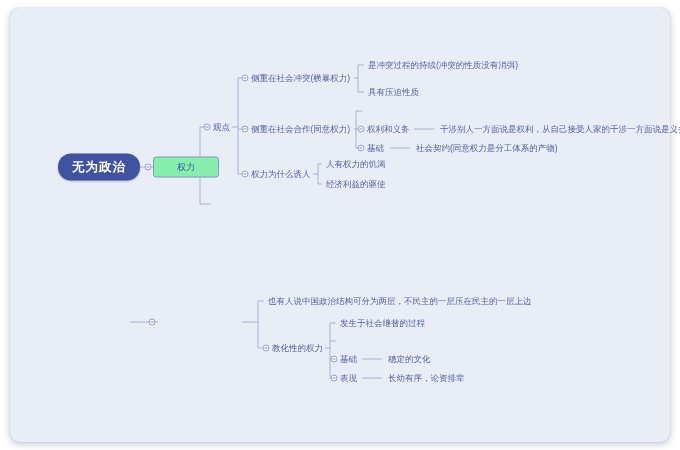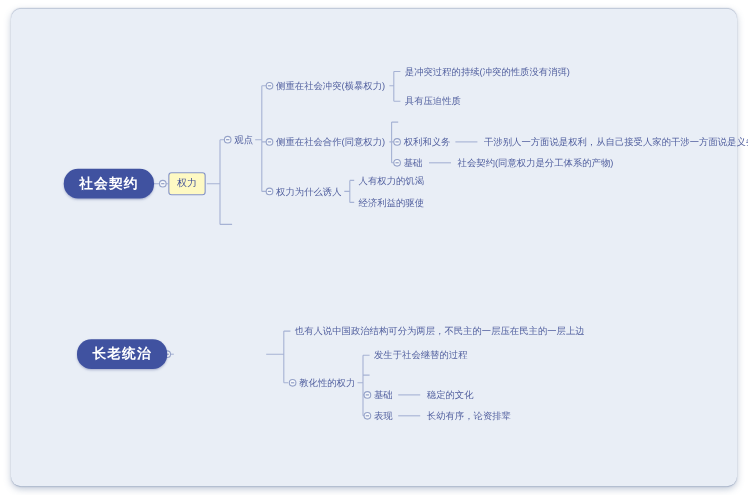--- a/index.html
+++ b/index.html
@@ -19,22 +19,22 @@
         box-shadow:0 2px 7px rgba(110,130,165,.45),0 0 1px rgba(110,130,165,.5);}
   svg.wires{position:absolute;left:0;top:0;pointer-events:none;}
   svg.wires path{fill:none;stroke:var(--line);stroke-width:1;}
   .nd{position:absolute;transform:translateY(-50%);white-space:nowrap;
       font-size:8.5px;line-height:1.2;color:var(--ntext);}
   .pill{position:absolute;transform:translateY(-50%);white-space:nowrap;
         background:var(--accent);color:#fff;font-weight:bold;font-size:12.5px;
         padding:5px 14px;border-radius:13px;letter-spacing:1px;
         box-shadow:0 1px 2px rgba(60,75,140,.35);}
   .nbox{position:absolute;transform:translateY(-50%);white-space:nowrap;
-        background:#fef9c3;border:1px solid var(--box-border);border-radius:3px;
-        color:var(--box-text);font-size:9px;padding:3px 7px;}
+        background:#86efac;border:1px solid var(--box-border);border-radius:3px;
+        color:var(--box-text);font-size:9px;padding:3px 23px;}
   .cc{position:absolute;width:7px;height:7px;border-radius:50%;
       transform:translate(-50%,-50%);box-sizing:border-box;
       background:#f4f7fb;border:1px solid #96a3c9;}
   .cc::after{content:"";position:absolute;left:1px;right:1px;top:2px;height:1px;
       background:#8a98c2;}
 </style>
 </head>
 <body>
 
 <div class="stage">
@@ -63,36 +63,35 @@
   <i class="cc" style="left:245px;top:78px"></i>
   <i class="cc" style="left:245px;top:129px"></i>
   <i class="cc" style="left:245px;top:174px"></i>
   <i class="cc" style="left:361px;top:129px"></i>
   <i class="cc" style="left:361px;top:148px"></i>
   <i class="cc" style="left:152px;top:322px"></i>
   <i class="cc" style="left:266px;top:348px"></i>
   <i class="cc" style="left:334px;top:359px"></i>
   <i class="cc" style="left:334px;top:378px"></i>
 
-  <div class="pill" style="left:58px;top:167px">社会契约</div>
+  <div class="pill" style="left:58px;top:167px">无为政治</div>
   <div class="nbox" style="left:153px;top:167px">权力</div>
   <div class="nd" style="left:213px;top:127px">观点</div>
   <div class="nd" style="left:251px;top:78px">侧重在社会冲突(横暴权力)</div>
   <div class="nd" style="left:368px;top:65px">是冲突过程的持续(冲突的性质没有消弭)</div>
   <div class="nd" style="left:368px;top:92px">具有压迫性质</div>
   <div class="nd" style="left:251px;top:129px">侧重在社会合作(同意权力)</div>
   <div class="nd" style="left:367px;top:129px">权利和义务</div>
   <div class="nd" style="left:440px;top:129px">干涉别人一方面说是权利，从自己接受人家的干涉一方面说是义务</div>
   <div class="nd" style="left:367px;top:148px">基础</div>
   <div class="nd" style="left:416px;top:148px">社会契约(同意权力是分工体系的产物)</div>
   <div class="nd" style="left:251px;top:174px">权力为什么诱人</div>
   <div class="nd" style="left:326px;top:164px">人有权力的饥渴</div>
   <div class="nd" style="left:326px;top:184px">经济利益的驱使</div>
 
-  <div class="pill" style="left:70px;top:322px">长老统治</div>
   <div class="nd" style="left:268px;top:301px">也有人说中国政治结构可分为两层，不民主的一层压在民主的一层上边</div>
   <div class="nd" style="left:272px;top:348px">教化性的权力</div>
   <div class="nd" style="left:340px;top:323px">发生于社会继替的过程</div>
   <div class="nd" style="left:340px;top:359px">基础</div>
   <div class="nd" style="left:388px;top:359px">稳定的文化</div>
   <div class="nd" style="left:340px;top:378px">表现</div>
   <div class="nd" style="left:388px;top:378px">长幼有序，论资排辈</div>
 </div>
 
 </body></html>

